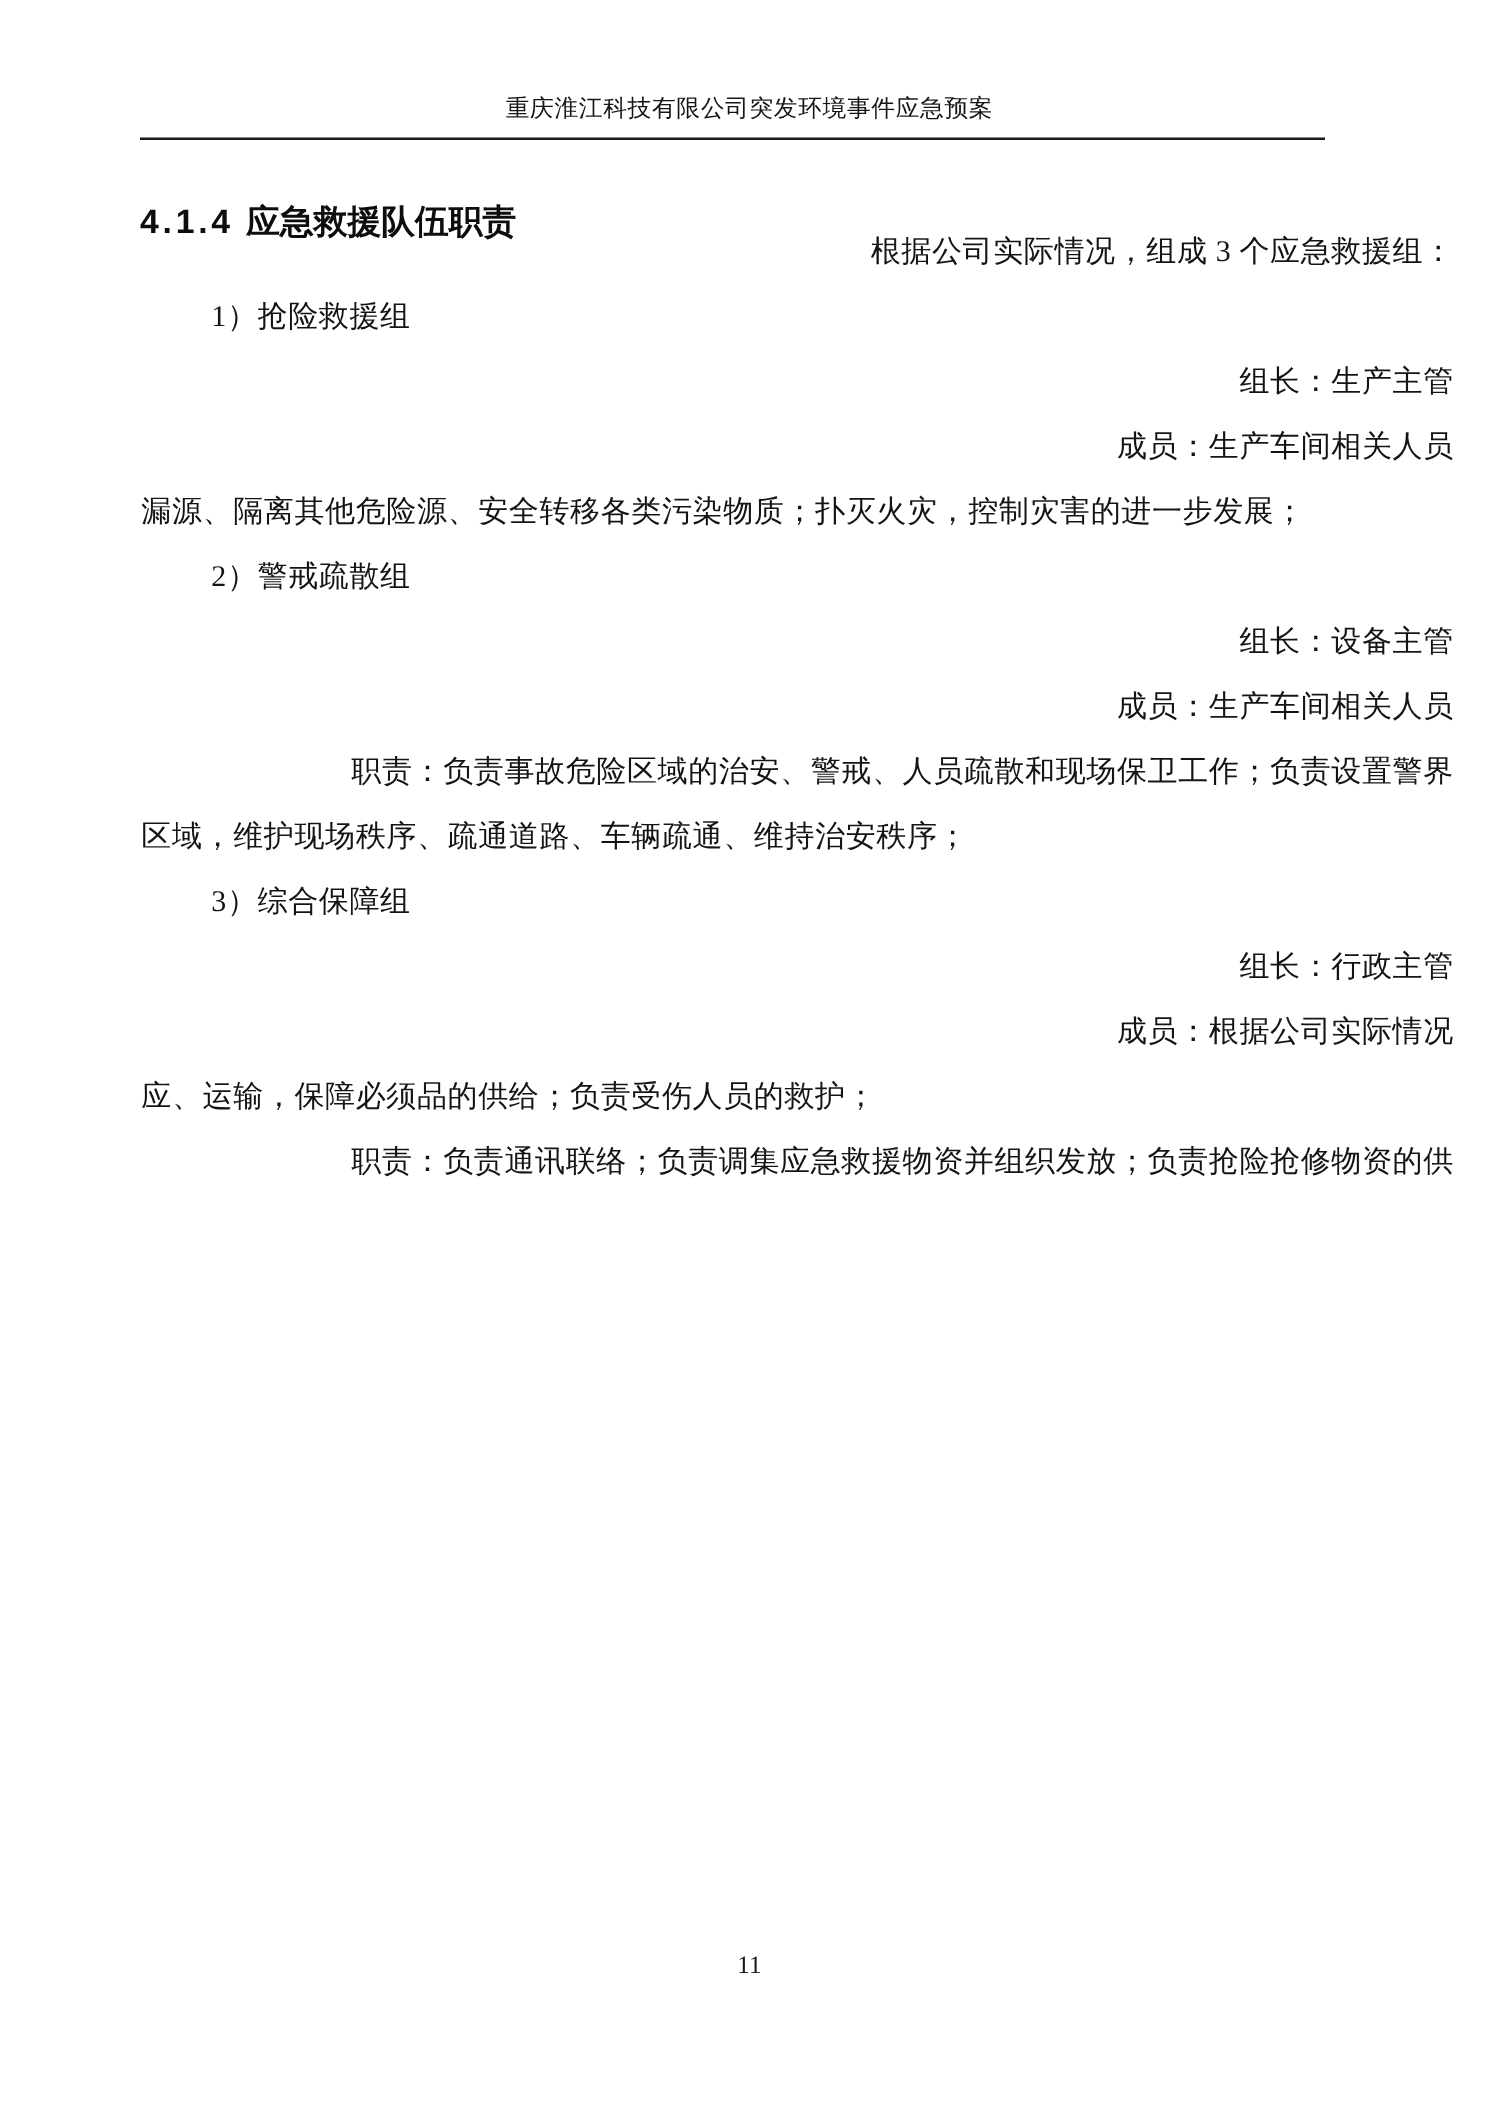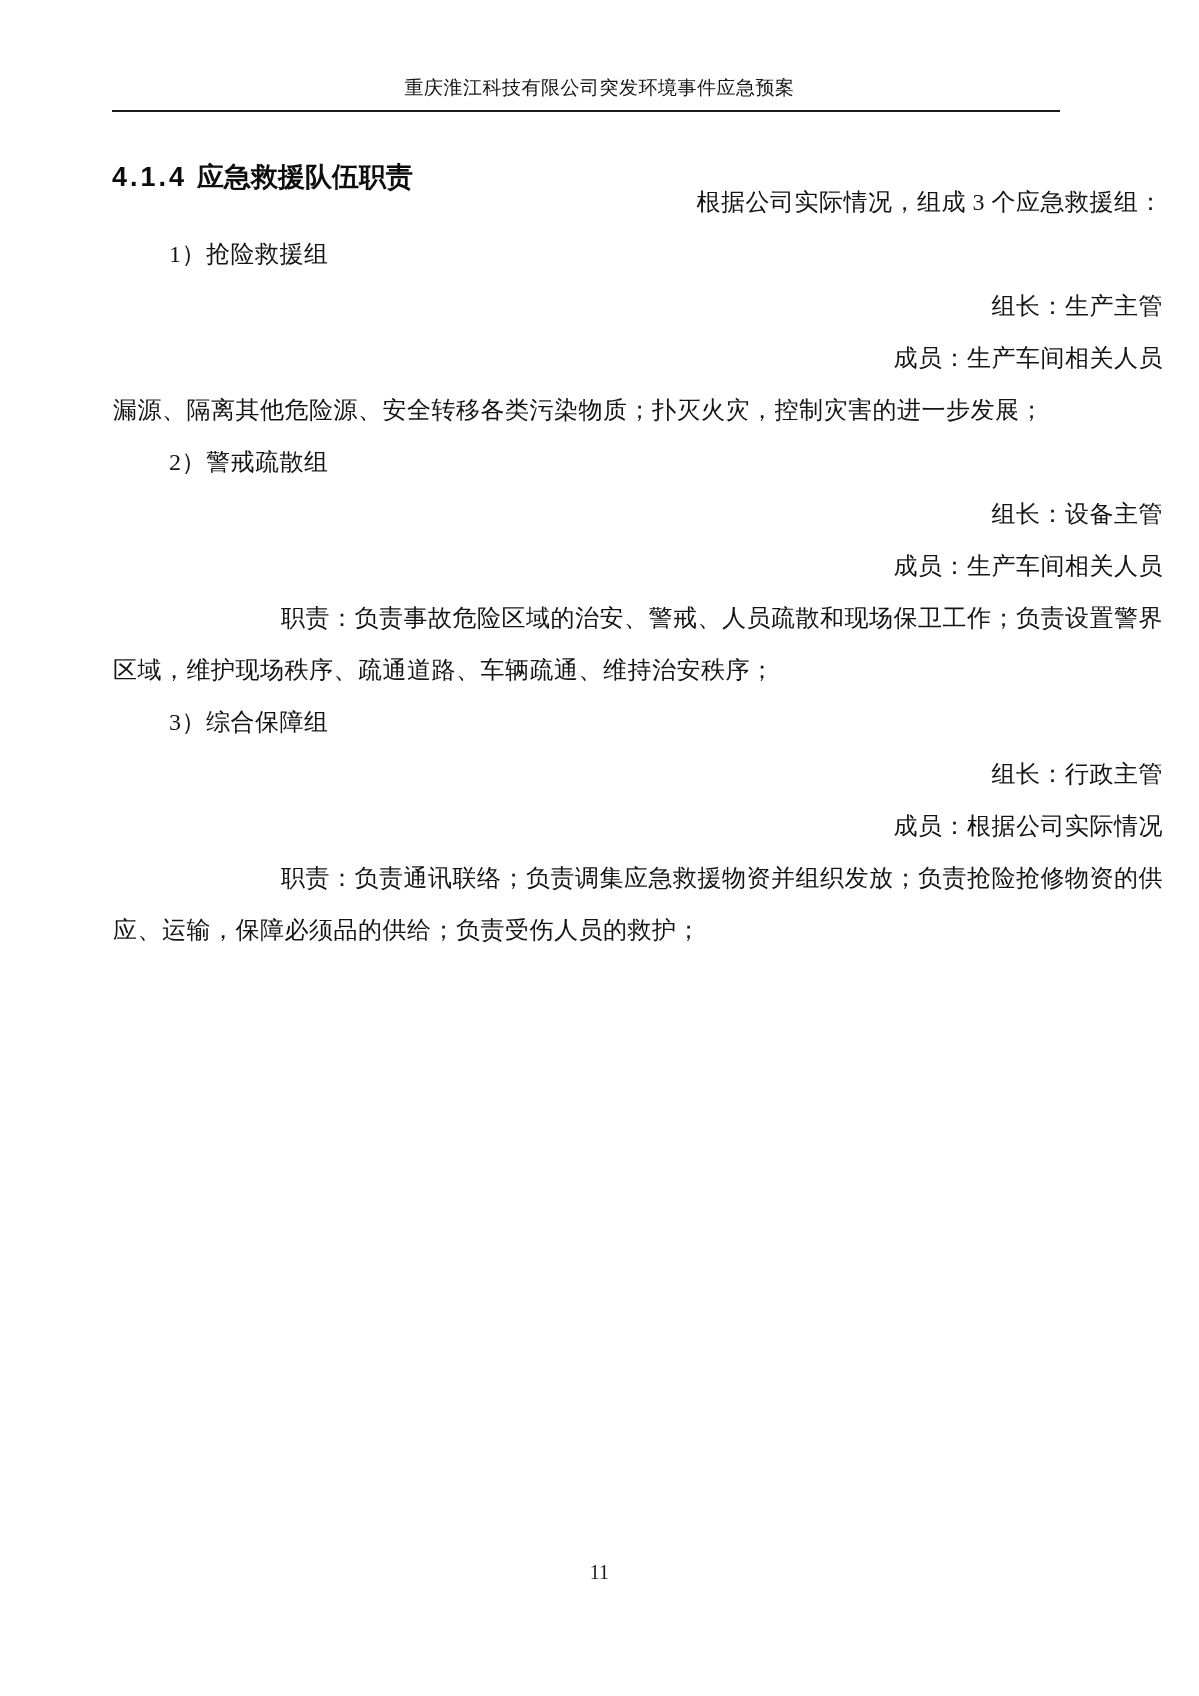--- a/index.html
+++ b/index.html
@@ -106,19 +106,19 @@
     <div class="line indent-first">成员：生产车间相关人员</div>
     <div class="line indent-none">漏源、隔离其他危险源、安全转移各类污染物质；扑灭火灾，控制灾害的进一步发展；</div>
     <div class="line indent-item">2）警戒疏散组</div>
     <div class="line indent-first">组长：设备主管</div>
     <div class="line indent-first">成员：生产车间相关人员</div>
     <div class="line indent-first">职责：负责事故危险区域的治安、警戒、人员疏散和现场保卫工作；负责设置警界</div>
     <div class="line indent-none">区域，维护现场秩序、疏通道路、车辆疏通、维持治安秩序；</div>
     <div class="line indent-item">3）综合保障组</div>
     <div class="line indent-first">组长：行政主管</div>
     <div class="line indent-first">成员：根据公司实际情况</div>
+    <div class="line indent-none">应、运输，保障必须品的供给；负责受伤人员的救护；</div>
     <div class="line indent-first">职责：负责通讯联络；负责调集应急救援物资并组织发放；负责抢险抢修物资的供</div>
-    <div class="line indent-none">应、运输，保障必须品的供给；负责受伤人员的救护；</div>
   </div>
 
   <div class="page-number">11</div>
 
 </div>
 
 </body></html>

